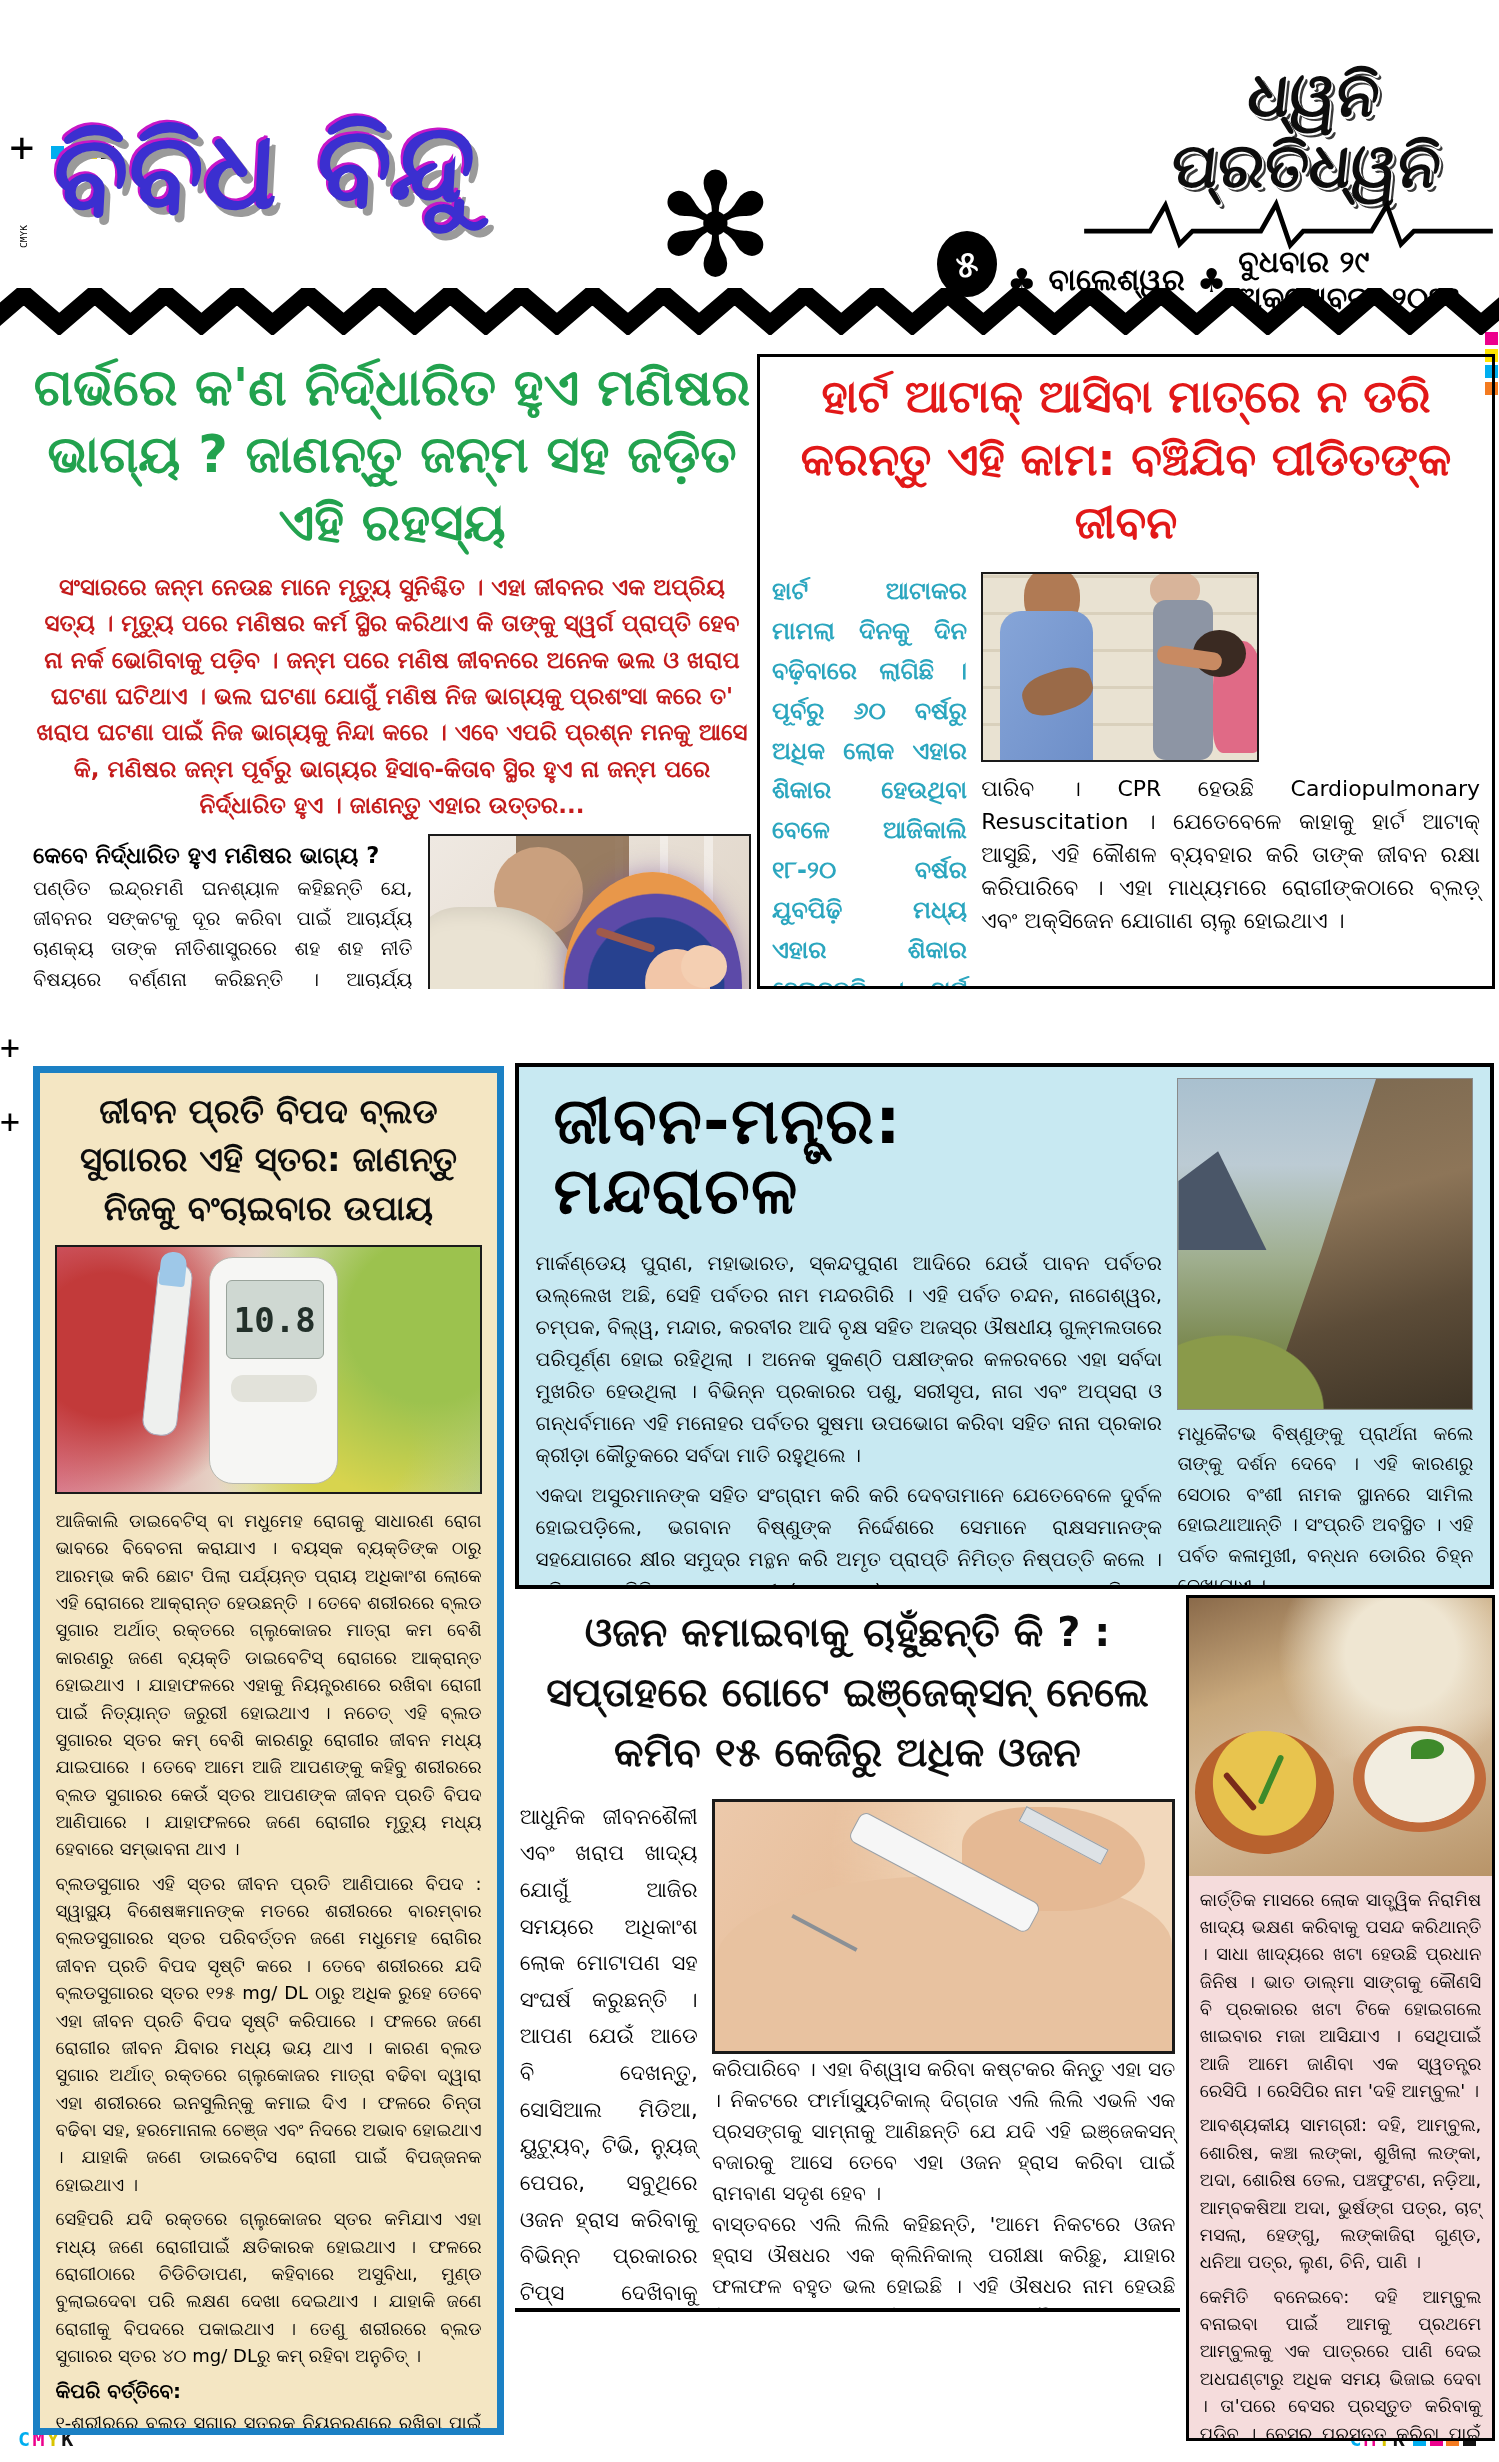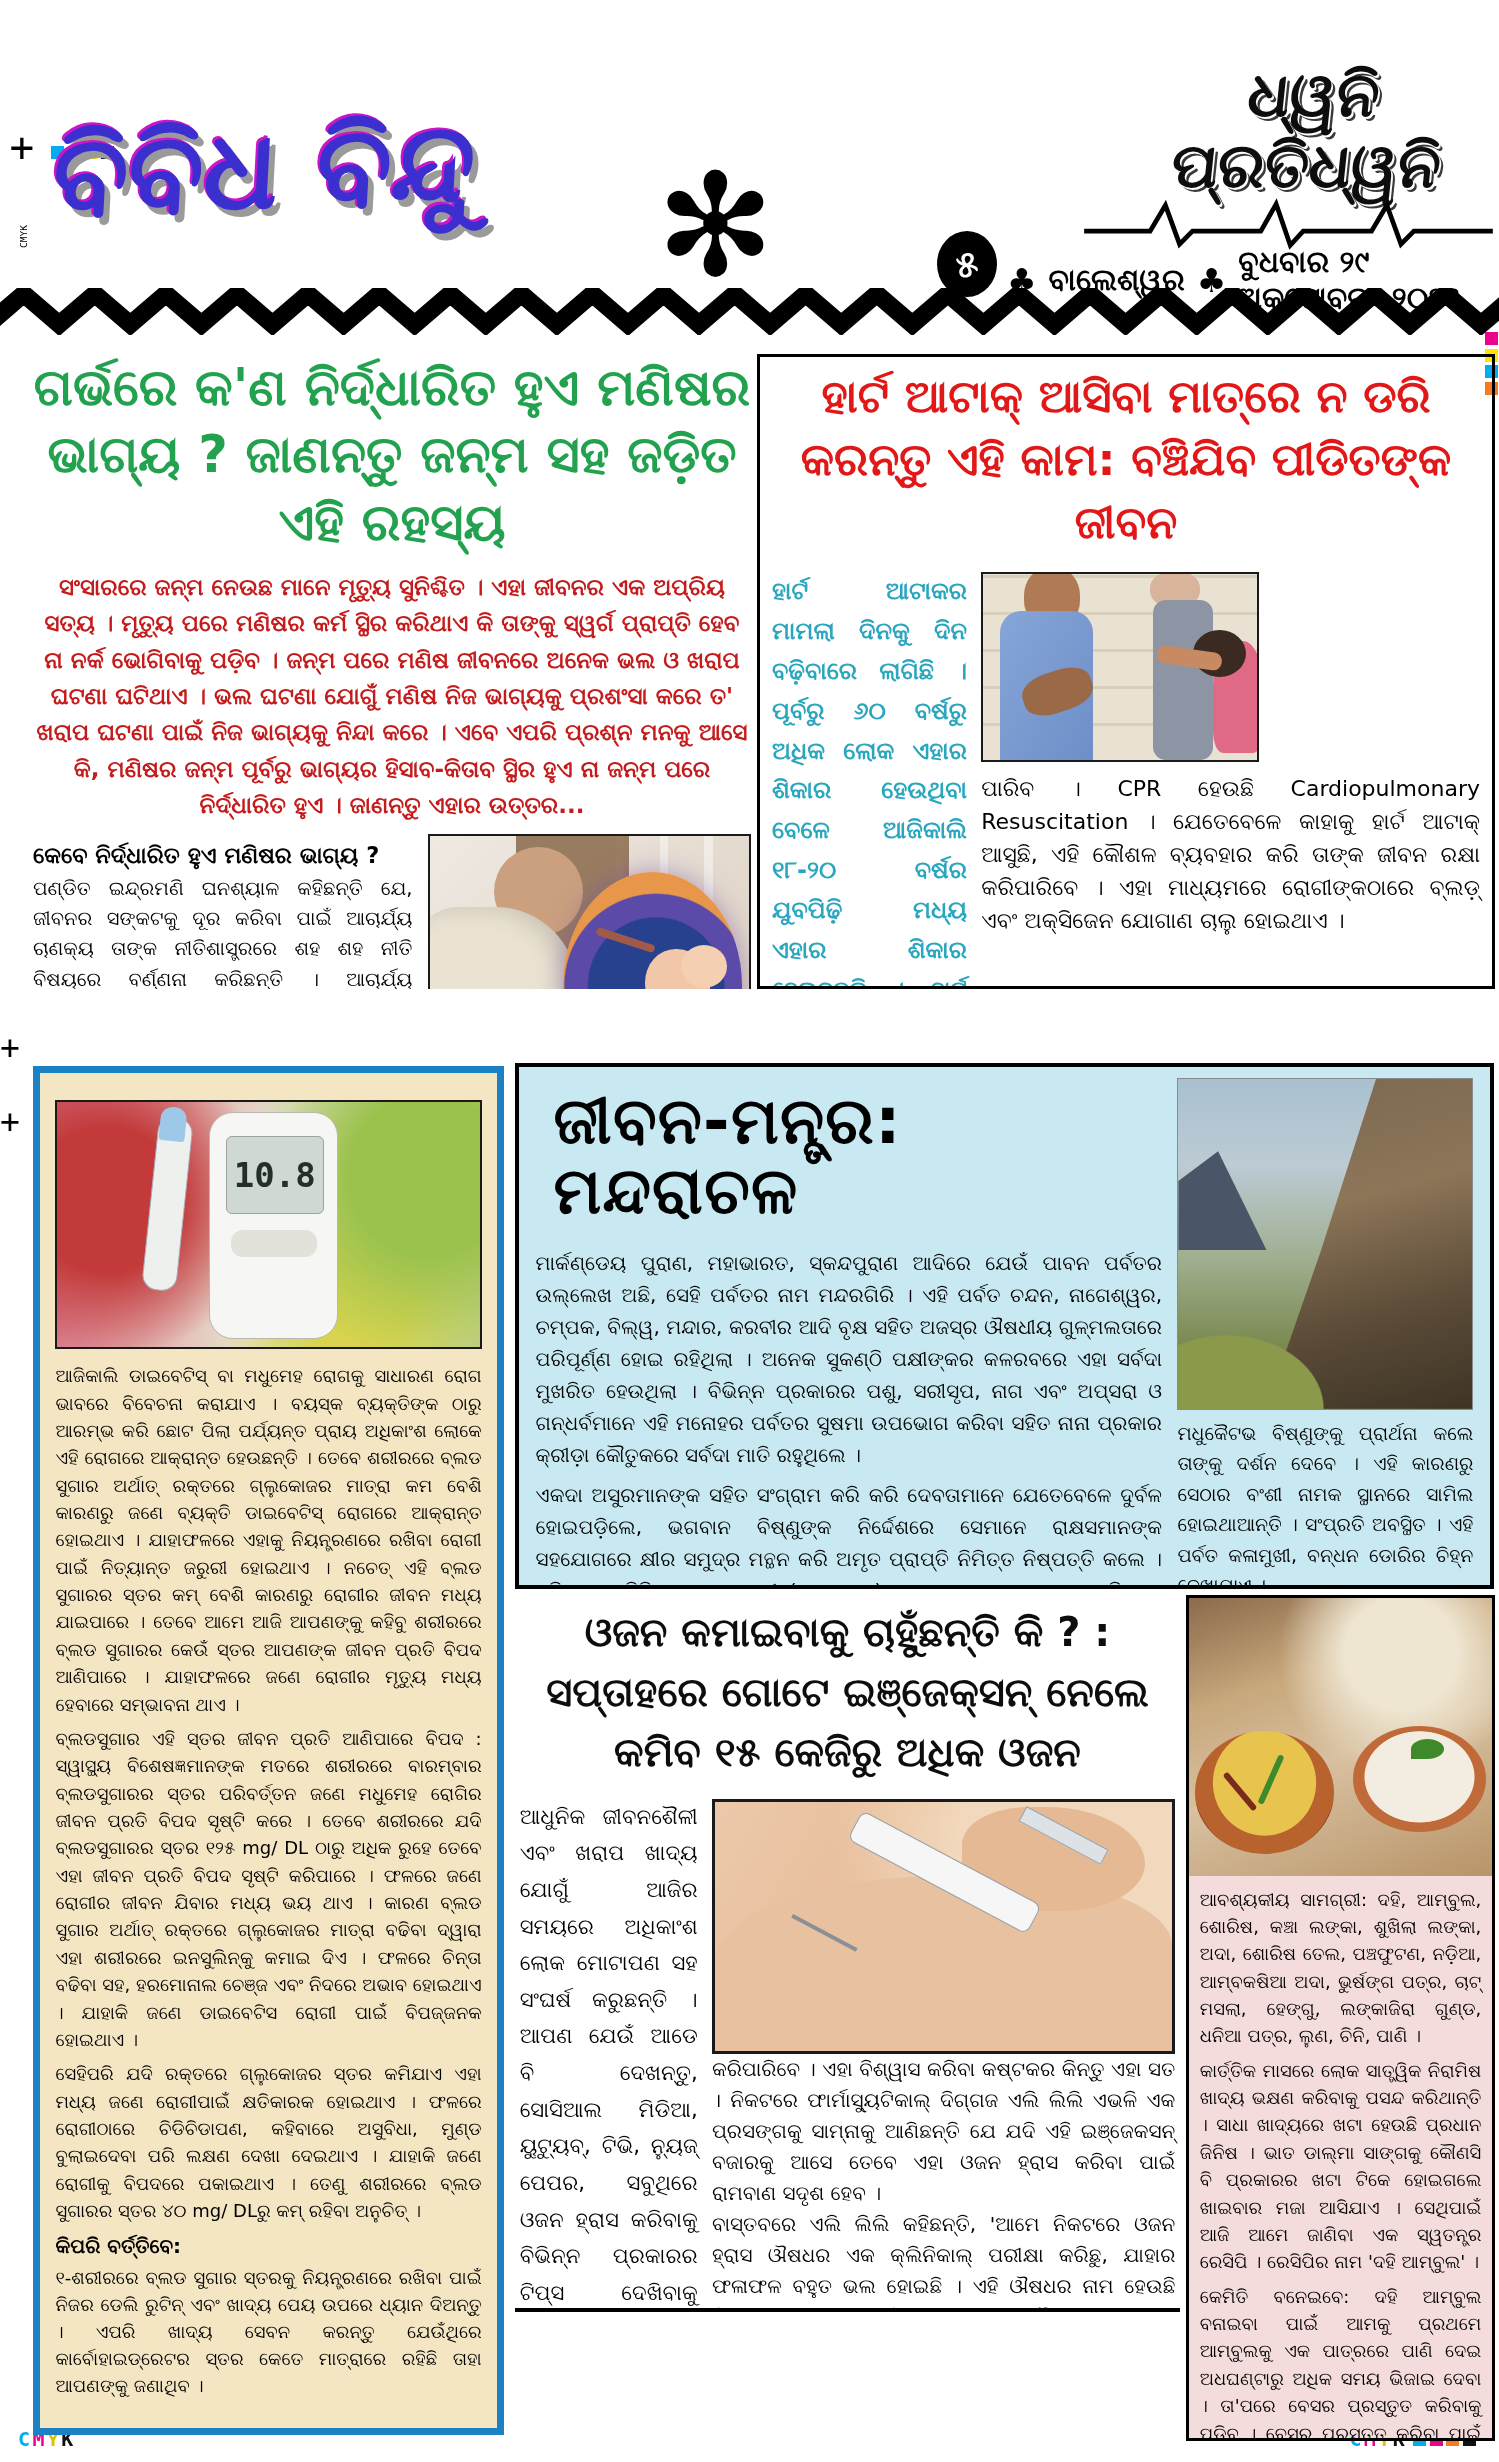--- a/index.html
+++ b/index.html
@@ -251,20 +251,21 @@
             <div class="cpr-helper-arm"></div>
           </div>
         </div>
         <div id="heart-para1">ପାରିବ ।  CPR ହେଉଛି Cardiopulmonary Resuscitation । ଯେତେବେଳେ କାହାକୁ ହାର୍ଟ ଆଟାକ୍ ଆସୁଛି, ଏହି କୌଶଳ ବ୍ୟବହାର କରି ତାଙ୍କ ଜୀବନ ରକ୍ଷା କରିପାରିବେ । ଏହା ମାଧ୍ୟମରେ ରୋଗୀଙ୍କଠାରେ ବ୍ଲଡ଼୍ ଏବଂ ଅକ୍ସିଜେନ ଯୋଗାଣ ଚାଲୁ ହୋଇଥାଏ ।</div>
 
       </div>
     </div>
   </div>
 
   <div id="sugar-box">
+    <div id="sugar-headline">ଜୀବନ ପ୍ରତି ବିପଦ ବ୍ଲଡ ସୁଗାରର ଏହି ସ୍ତର: ଜାଣନ୍ତୁ ନିଜକୁ ବଂଚାଇବାର ଉପାୟ</div>
     <div id="img-glucose" class="img-frame">
       <div class="lancet"></div>
       <div class="lancet-tip"></div>
       <div class="meter">
         <div class="meter-screen">10.8</div>
         <div class="meter-btns"></div>
       </div>
     </div>
     <div class="body-text">ଆଜିକାଲି ଡାଇବେଟିସ୍ ବା ମଧୁମେହ ରୋଗକୁ ସାଧାରଣ ରୋଗ ଭାବରେ ବିବେଚନା କରାଯାଏ । ବୟସ୍କ ବ୍ୟକ୍ତିଙ୍କ ଠାରୁ ଆରମ୍ଭ କରି ଛୋଟ ପିଲା ପର୍ଯ୍ୟନ୍ତ ପ୍ରାୟ ଅଧିକାଂଶ ଲୋକେ ଏହି ରୋଗରେ ଆକ୍ରାନ୍ତ ହେଉଛନ୍ତି । ତେବେ ଶରୀରରେ ବ୍ଲଡ ସୁଗାର ଅର୍ଥାତ୍ ରକ୍ତରେ ଗ୍ଲୁକୋଜର ମାତ୍ରା କମ ବେଶି କାରଣରୁ ଜଣେ ବ୍ୟକ୍ତି ଡାଇବେଟିସ୍ ରୋଗରେ ଆକ୍ରାନ୍ତ ହୋଇଥାଏ । ଯାହାଫଳରେ ଏହାକୁ ନିୟନ୍ତ୍ରଣରେ ରଖିବା ରୋଗୀ ପାଇଁ ନିତ୍ୟାନ୍ତ ଜରୁରୀ ହୋଇଥାଏ । ନଚେତ୍ ଏହି ବ୍ଲଡ ସୁଗାରର ସ୍ତର କମ୍ ବେଶି କାରଣରୁ ରୋଗୀର ଜୀବନ ମଧ୍ୟ ଯାଇପାରେ । ତେବେ ଆମେ ଆଜି ଆପଣଙ୍କୁ କହିବୁ ଶରୀରରେ ବ୍ଲଡ ସୁଗାରର କେଉଁ ସ୍ତର ଆପଣଙ୍କ ଜୀବନ ପ୍ରତି ବିପଦ ଆଣିପାରେ । ଯାହାଫଳରେ ଜଣେ ରୋଗୀର ମୃତ୍ୟୁ ମଧ୍ୟ ହେବାରେ ସମ୍ଭାବନା ଥାଏ ।</div>
     <div class="body-text" style="margin-top:7.1px;">ବ୍ଲଡସୁଗାର ଏହି ସ୍ତର ଜୀବନ ପ୍ରତି ଆଣିପାରେ ବିପଦ : ସ୍ୱାସ୍ଥ୍ୟ ବିଶେଷଜ୍ଞମାନଙ୍କ ମତରେ ଶରୀରରେ ବାରମ୍ବାର ବ୍ଲଡସୁଗାରର ସ୍ତର ପରିବର୍ତ୍ତନ ଜଣେ ମଧୁମେହ ରୋଗିର ଜୀବନ ପ୍ରତି ବିପଦ ସୃଷ୍ଟି କରେ । ତେବେ ଶରୀରରେ ଯଦି ବ୍ଲଡସୁଗାରର ସ୍ତର ୧୨୫ mg/ DL ଠାରୁ ଅଧିକ ରୁହେ ତେବେ ଏହା ଜୀବନ ପ୍ରତି ବିପଦ ସୃଷ୍ଟି କରିପାରେ । ଫଳରେ ଜଣେ ରୋଗୀର ଜୀବନ ଯିବାର ମଧ୍ୟ ଭୟ ଥାଏ । କାରଣ ବ୍ଲଡ ସୁଗାର ଅର୍ଥାତ୍ ରକ୍ତରେ ଗ୍ଲୁକୋଜର ମାତ୍ରା ବଢିବା ଦ୍ୱାରା ଏହା ଶରୀରରେ ଇନସୁଲିନ୍‌କୁ କମାଇ ଦିଏ । ଫଳରେ ଚିନ୍ତା ବଢିବା ସହ, ହରମୋନାଲ ଚେଞ୍ଜ ଏବଂ ନିଦରେ ଅଭାବ ହୋଇଥାଏ । ଯାହାକି ଜଣେ ଡାଇବେଟିସ ରୋଗୀ ପାଇଁ ବିପଜ୍ଜନକ ହୋଇଥାଏ ।</div>
@@ -316,20 +317,20 @@
     <div id="img-recipe" style="position:relative;overflow:hidden;">
       <div class="bowl-left">
         <span class="chili-g"></span>
         <span class="chili-r"></span>
       </div>
       <div class="bowl-right">
         <span class="mint"></span>
       </div>
     </div>
     <div id="recipe-body">
+      <p>କାର୍ତ୍ତିକ ମାସରେ ଲୋକ ସାତ୍ତ୍ୱିକ ନିରାମିଷ ଖାଦ୍ୟ ଭକ୍ଷଣ କରିବାକୁ ପସନ୍ଦ କରିଥାନ୍ତି । ସାଧା ଖାଦ୍ୟରେ ଖଟା ହେଉଛି ପ୍ରଧାନ ଜିନିଷ । ଭାତ ଡାଲ୍ମା ସାଙ୍ଗକୁ କୌଣସି ବି ପ୍ରକାରର ଖଟା ଟିକେ ହୋଇଗଲେ ଖାଇବାର ମଜା ଆସିଯାଏ । ସେଥିପାଇଁ ଆଜି ଆମେ ଜାଣିବା ଏକ ସ୍ୱତନ୍ତ୍ର ରେସିପି । ରେସିପିର ନାମ 'ଦହି ଆମ୍ବୁଲ' ।</p>
       <p>ଆବଶ୍ୟକୀୟ ସାମଗ୍ରୀ: ଦହି, ଆମ୍ବୁଲ, ଶୋରିଷ, କଞ୍ଚା ଲଙ୍କା, ଶୁଖିଲା ଲଙ୍କା, ଅଦା, ଶୋରିଷ ତେଲ, ପଞ୍ଚଫୁଟଣ, ନଡ଼ିଆ, ଆମ୍ବକଷିଆ ଅଦା, ଭୁର୍ଷଙ୍ଗ ପତ୍ର, ଚାଟ୍ ମସଲା, ହେଙ୍ଗୁ, ଲଙ୍କାଜିରା ଗୁଣ୍ଡ, ଧନିଆ ପତ୍ର, ଲୁଣ, ଚିନି, ପାଣି ।</p>
-      <p>କାର୍ତ୍ତିକ ମାସରେ ଲୋକ ସାତ୍ତ୍ୱିକ ନିରାମିଷ ଖାଦ୍ୟ ଭକ୍ଷଣ କରିବାକୁ ପସନ୍ଦ କରିଥାନ୍ତି । ସାଧା ଖାଦ୍ୟରେ ଖଟା ହେଉଛି ପ୍ରଧାନ ଜିନିଷ । ଭାତ ଡାଲ୍ମା ସାଙ୍ଗକୁ କୌଣସି ବି ପ୍ରକାରର ଖଟା ଟିକେ ହୋଇଗଲେ ଖାଇବାର ମଜା ଆସିଯାଏ । ସେଥିପାଇଁ ଆଜି ଆମେ ଜାଣିବା ଏକ ସ୍ୱତନ୍ତ୍ର ରେସିପି । ରେସିପିର ନାମ 'ଦହି ଆମ୍ବୁଲ' ।</p>
       <p>କେମିତି ବନେଇବେ: ଦହି ଆମ୍ବୁଲ ବନାଇବା ପାଇଁ ଆମକୁ ପ୍ରଥମେ ଆମ୍ବୁଲକୁ ଏକ ପାତ୍ରରେ ପାଣି ଦେଇ ଅଧଘଣ୍ଟାରୁ ଅଧିକ ସମୟ ଭିଜାଇ ଦେବା । ତା'ପରେ ବେସର ପ୍ରସ୍ତୁତ କରିବାକୁ ପଡ଼ିବ । ବେସର ପ୍ରସ୍ତୁତ କରିବା ପାଇଁ ନେବା ଗୋଟେ କି ଦେଢ଼ ଚାମଚ୍ ଶୋରିଷ, ଗୋଟାଏ କଞ୍ଚାଲଙ୍କା, ଛୋଟ ଖଣ୍ଡ ଅଦା, ଅଳ୍ପ ଟିକେ ନଡ଼ିଆ କୋରା । ଏସବୁକୁ ମିଶାଇ ବାଟିକି ରଖିଦେବା । ତା'ପରେ ଆଣିବା ଦୁଇ କପ୍ ଦହି । ଦହିରେ ବେସରକୁ ମିଶାଇବା । ସେଥିରେ ସ୍ୱାଦ ମୁତାବକ, ଚିନି, ଲୁଣ, ଚାଟ୍ ମସଲା, ଆମ୍ବକଷିଆ ଅଦା କୋରା, ଧନିଆ ପତ୍ର, ଲଙ୍କାଜିରା ଗୁଣ୍ଡ ଓ ସାମାନ୍ୟ ପାଣି ମିଶାଇ ଗୋଳାଇ ଥୋଇଦେବା । ଦେଖିବା ଆମ୍ବୁଲ ଯଦି ଭଲ କରି ବତୁରି ଯାଇଛି ତେବେ ତାହାକୁ ଟିକେ ଚକଟି ଦେଇ ଉକ୍ତ ମିଶ୍ରଣରେ ମିଶାଇବା । ସବୁକିଛି ମିଶାଇ ସାରିବା ପରେ ଫୁଟଣ କାମ । ଫୁଟଣ ପାଇଁ କଡ଼େଇରେ ଟିକେ ଶୋରିଷ ତେଲ ନେବା । ତେଲ ତାତିବା ପରେ ସେଥିରେ ୨ଟି ସୁଖିଲା ଲଙ୍କା ପକାଇବା । ତା'ପରେ ସେଥିରେ ଦେବା ପଞ୍ଚଫୁଟଣ । ଫୁଟଣ ଭାଜି ହେବା ପରେ ସାମାନ୍ୟ ଅଦା ଘୋରି ଦେଇ ହେଙ୍ଗୁ ଟିକେ ପକାଇବା ଓ ଶେଷରେ ପକାଇବା ଭୁର୍ଷଙ୍ଗ ପତ୍ର । ବଢ଼ିଆ ଛୁଙ୍କ ହେବା ପରେ ତାହାକୁ ଆମେ ଆମ୍ବୁଲ ମିଶ୍ରିତ ଦହିରେ ଢାଳି ଦେଇ ଗୋଳେଇ ଦେବା । ୨୦ ମିନିଟ୍ ପର୍ଯ୍ୟନ୍ତ ବାହାରେ ରଖି ତା'ପରେ ଫ୍ରିଜରେ ରଖିଦେବା । ସେହି ଦହି ଆମ୍ବୁଲକୁ ଆପଣ ସପ୍ତାହେ ପର୍ଯ୍ୟନ୍ତ ଫ୍ରିଜରେ ରଖି ଖାଇଲେ ବି ତାହା ଖରାପ ହେବ ନାହିଁ ।</p>
     </div>
   </div>
 
 </div>
 
 
 </body></html>

